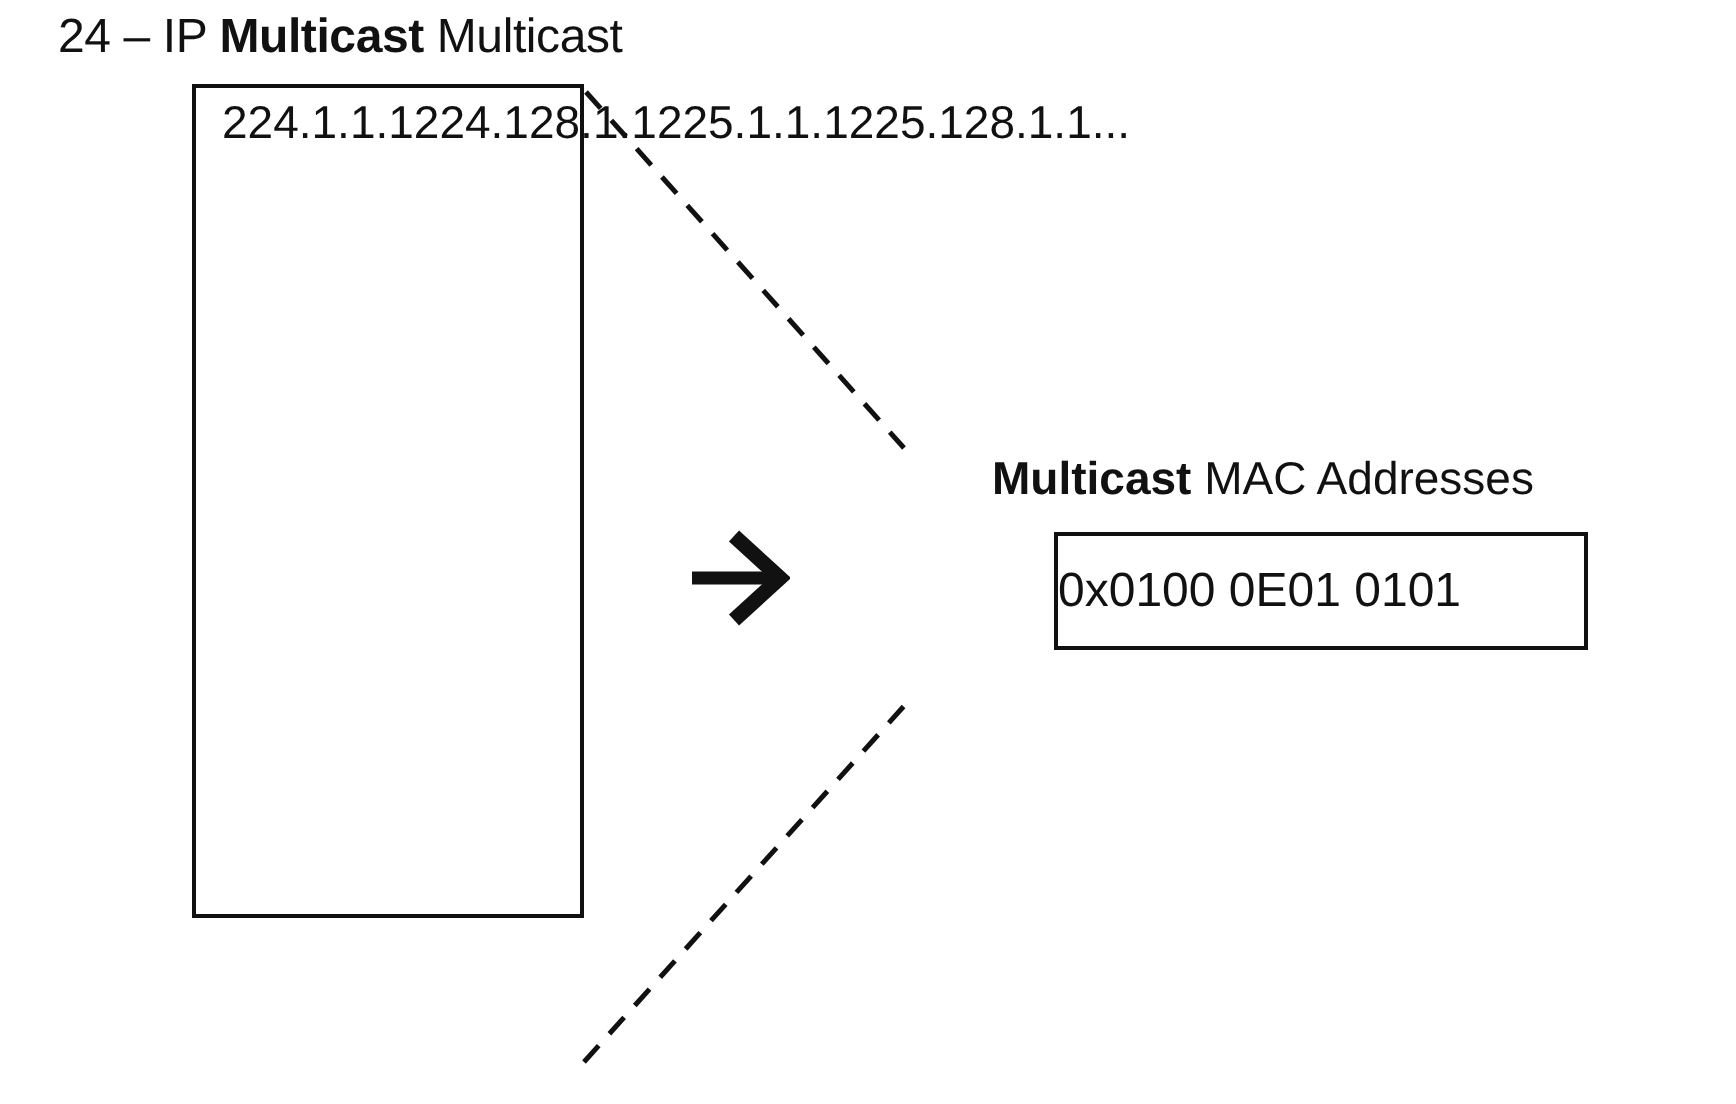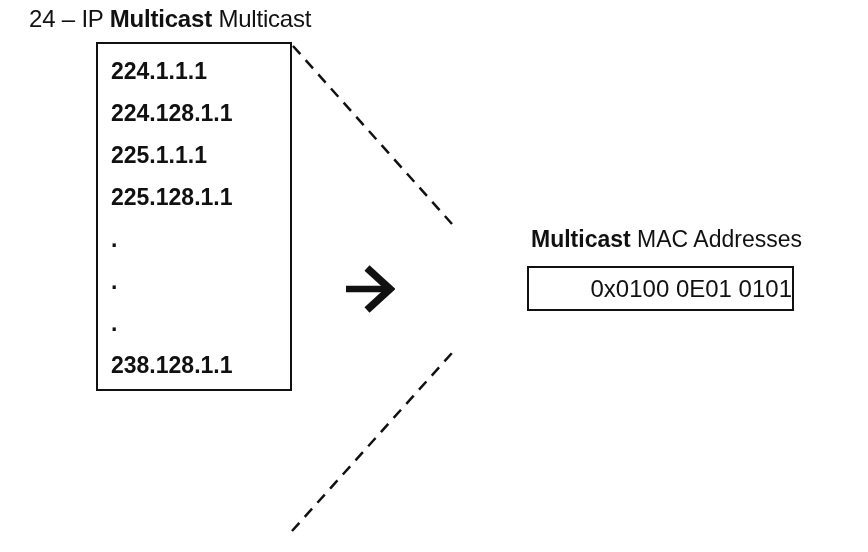--- a/index.html
+++ b/index.html
@@ -22,28 +22,27 @@
     top: 5px;
     font-size: 24px;
     letter-spacing: -0.2px;
     white-space: nowrap;
   }
   .ip-box {
     position: absolute;
     left: 96px;
     top: 42px;
     width: 196px;
-    height: 349px;
+    height: 417px;
     box-sizing: border-box;
     border: 2.5px solid #111111;
     display: flex;
-    flex-direction: column;
+    flex-direction: row;
     justify-content: space-around;
     padding: 6px 0 2px 13px;
-    font-weight: bold;
   }
   .ip-row {
     font-size: 23px;
     line-height: 1;
     white-space: nowrap;
   }
   .overlay {
     position: absolute;
     left: 0;
     top: 0;
@@ -53,37 +52,37 @@
   }
   .arrow-svg {
     position: absolute;
     left: 343px;
     top: 263px;
     width: 52px;
     height: 52px;
   }
   .mac-label {
     position: absolute;
-    left: 531px;
+    left: 496px;
     top: 226px;
     font-size: 23px;
     white-space: nowrap;
     text-align: center;
   }
   .mac-box {
     position: absolute;
     left: 527px;
     top: 266px;
     width: 267px;
-    height: 45px;
+    height: 59px;
     box-sizing: border-box;
     border: 2.5px solid #111111;
     display: flex;
     align-items: center;
-    justify-content: flex-end;
+    justify-content: flex-start;
   }
   .mac-address {
     font-size: 24px;
     white-space: nowrap;
   }
   b, strong { font-weight: bold; }
 </style>
 </head>
 <body>
 
@@ -92,21 +91,20 @@
   <div class="title"><span>24 – IP </span><strong>Multicast</strong><span> Multicast</span></div>
 
   <div class="ip-box">
     <div class="ip-row">224.1.1.1</div>
     <div class="ip-row">224.128.1.1</div>
     <div class="ip-row">225.1.1.1</div>
     <div class="ip-row">225.128.1.1</div>
     <div class="ip-row">.</div>
     <div class="ip-row">.</div>
     <div class="ip-row">.</div>
-    <div class="ip-row">238.128.1.1</div>
   </div>
 
   <svg class="overlay" viewBox="0 0 868 552" xmlns="http://www.w3.org/2000/svg">
     <line x1="293" y1="46" x2="452" y2="224" stroke="#111111" stroke-width="2.5" stroke-dasharray="11 8"></line>
     <line x1="292" y1="531" x2="452" y2="353" stroke="#111111" stroke-width="2.5" stroke-dasharray="11 8"></line>
   </svg>
 
   <svg class="arrow-svg" viewBox="0 0 52 52" xmlns="http://www.w3.org/2000/svg">
     <line x1="3" y1="26" x2="42" y2="26" stroke="#111111" stroke-width="6.5"></line>
     <polyline points="24,5 47,26 24,47" fill="none" stroke="#111111" stroke-width="7.5" stroke-linejoin="miter"></polyline>

